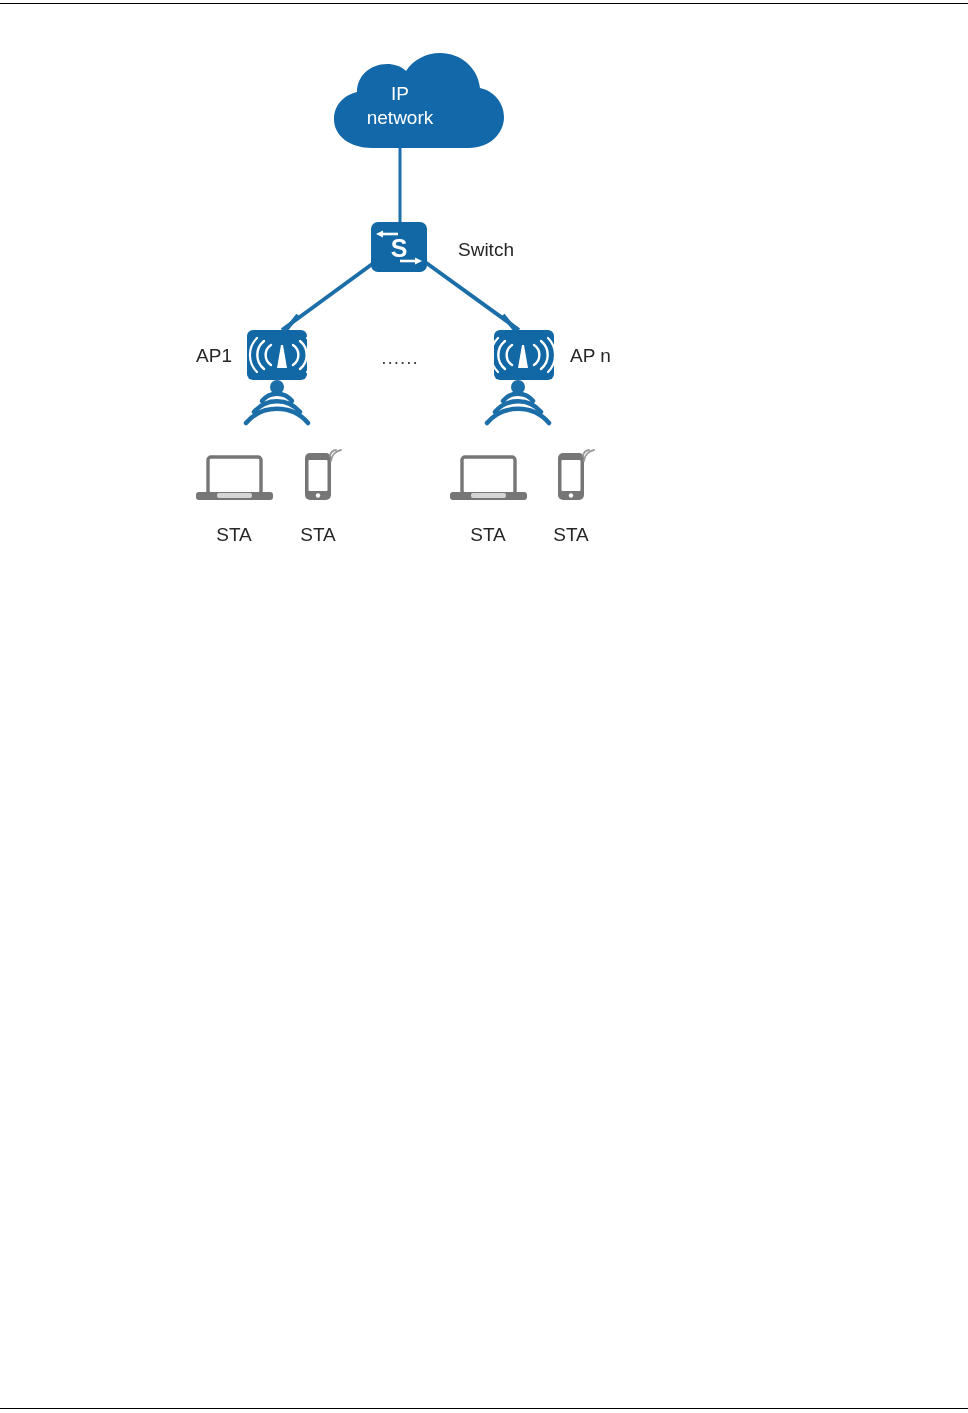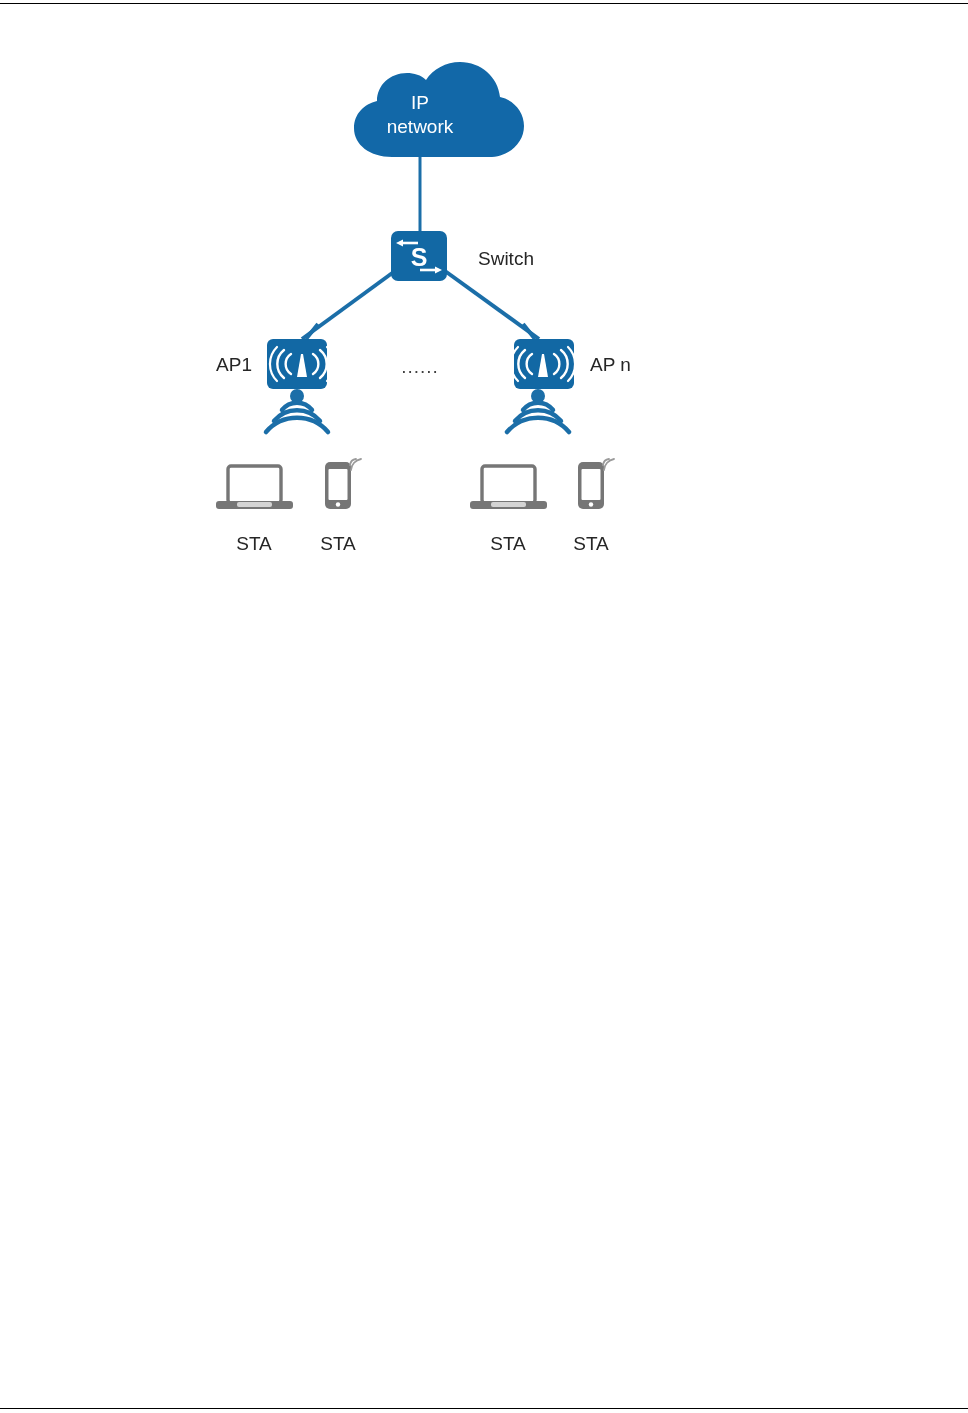--- a/index.html
+++ b/index.html
@@ -20,24 +20,23 @@
     width: 968px;
     height: 1px;
     background: #000000;
   }
   #rule-top  { top: 3px; }
   #rule-bottom { top: 1408px; }
 
   .diagram {
     position: absolute;
     left: 0;
-    top: 9px;
+    top: 0;
     width: 894px;
     height: 600px;
-    padding-left: 20px;
   }
   .diagram svg {
     display: block;
   }
 
   .txt {
     fill: #262626;
     font-family: "Liberation Sans", sans-serif;
     font-size: 19px;
   }

